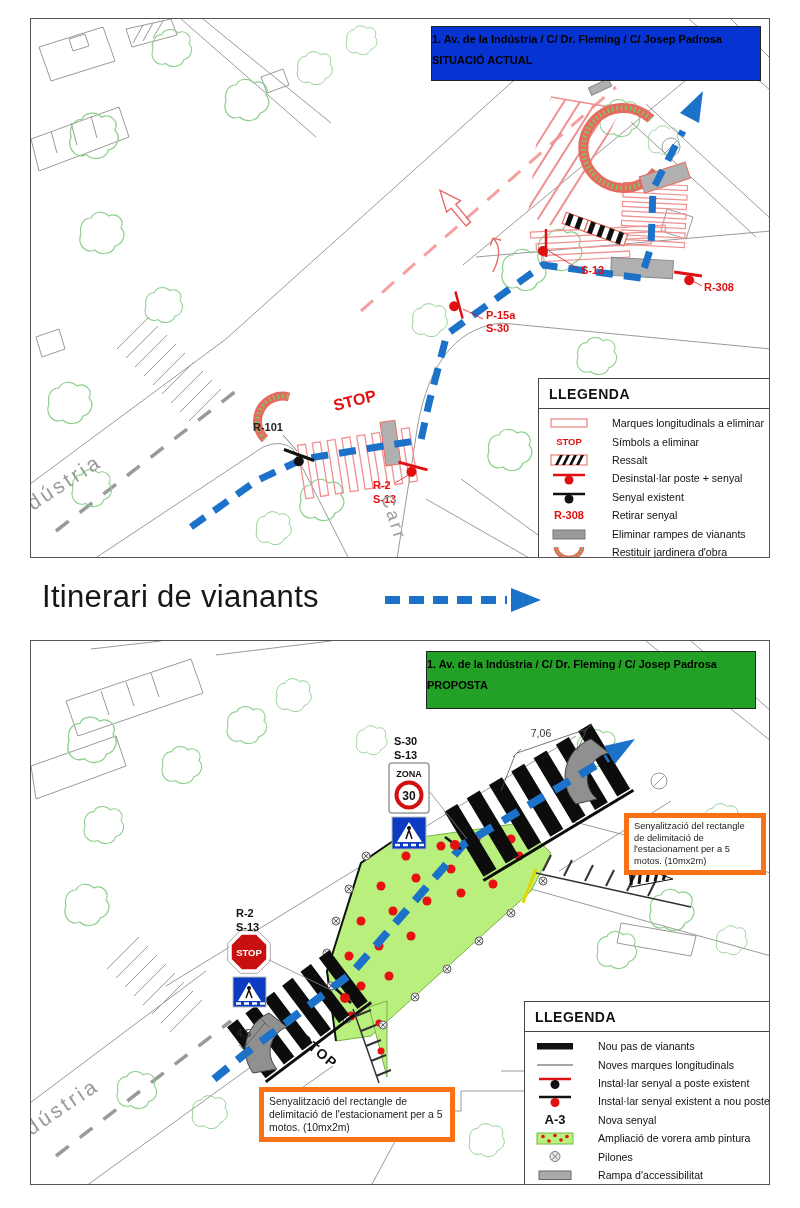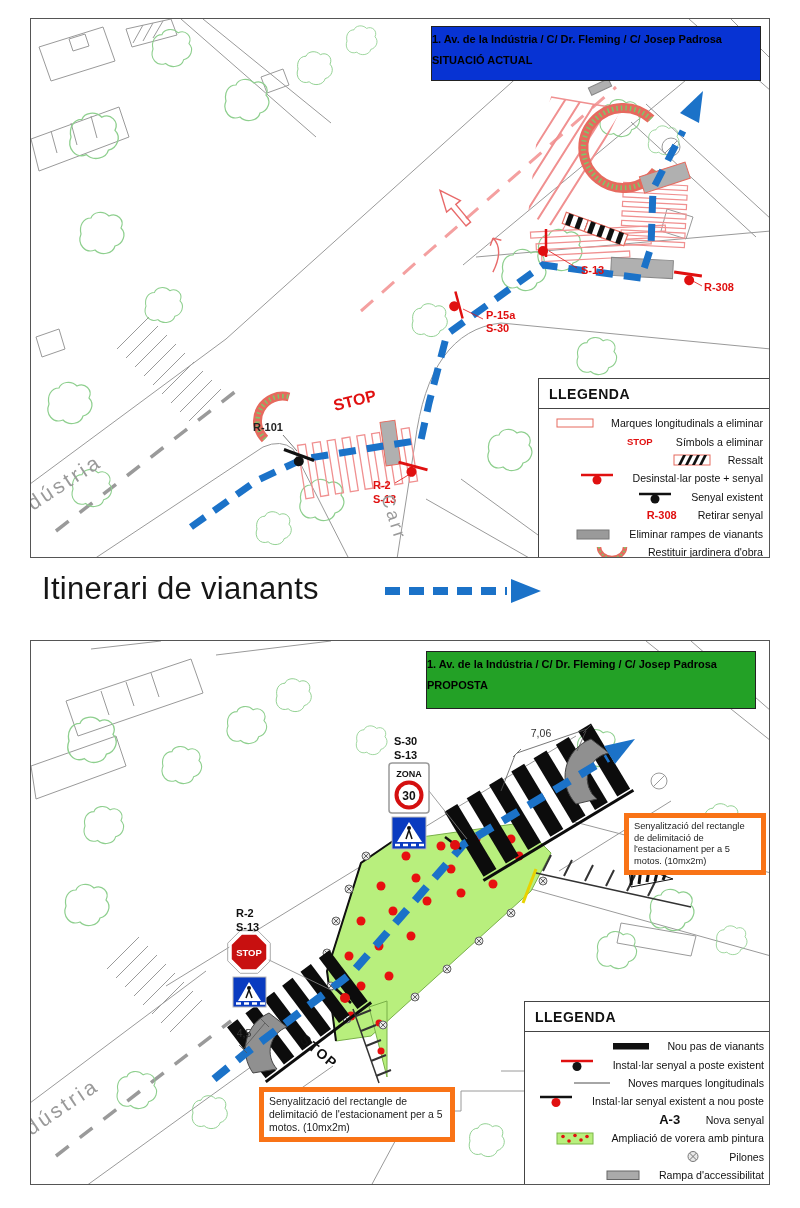--- a/index.html
+++ b/index.html
@@ -9,30 +9,30 @@
   #panel-proposta { left:30px; top:640px; width:740px; height:545px; }
   .map-svg { position:absolute; left:0; top:0; }
   .title-box { position:absolute; color:#000; text-align:left; font-weight:bold; font-size:11px; padding-top:2px; line-height:1.9; border:1px solid #222; z-index:5; }
   #title-actual { left:400px; top:7px; width:330px; height:55px; background:#0733d3; }
   #title-proposta { left:395px; top:10px; width:330px; height:58px; background:#23a126; }
   .legend-box { position:absolute; background:#fff; border:1px solid #444; color:#111; z-index:6; }
   #legend-actual { left:507px; top:359px; width:232px; }
   #legend-proposta { left:493px; top:360px; width:247px; }
   .legend-title { font-weight:bold; font-size:14px; padding:7px 10px 6px; border-bottom:1px solid #444; letter-spacing:.5px; }
   .legend-rows { padding:5px 6px 6px 8px; }
-  .legend-row { display:flex; align-items:center; gap:14px; height:18.4px;justify-content:flex-end; }
+  .legend-row { display:flex; align-items:center; gap:21px; height:18.4px; }
   .legend-icon { width:44px; min-width:44px; display:flex; justify-content:center; align-items:center; }
   .legend-label { font-size:10.6px; white-space:nowrap; }
   .sym-stop { color:#e01010; font-weight:bold; font-size:9.5px; }
   .sym-r308 { color:#e01010; font-weight:bold; font-size:11px; }
   .sym-a3 { color:#111; font-weight:bold; font-size:13px; }
   .note-box { position:absolute; background:#fff; border:5px solid #f97316; color:#222; padding:3px 5px; line-height:1.25; z-index:6; }
   #note-right { left:593px; top:172px; width:142px; font-size:9.3px; }
   #note-left { left:228px; top:446px; width:196px; font-size:10.4px; }
-  #caption-row { position:absolute; left:42px; top:571px; width:720px; height:52px; display:flex; align-items:flex-start; z-index:4; }
+  #caption-row { position:absolute; left:42px; top:571px; width:720px; height:52px; display:flex; align-items:center; z-index:4; }
   #caption-text { font-size:31px; color:#161616; letter-spacing:.3px; }
   #caption-arrow { margin-left:62px; margin-top:6px; }
 </style>
 </head>
 <body>
 
 <div class="panel" id="panel-actual">
 
   <svg class="map-svg" width="740" height="540" viewBox="0 0 740 540">
     <defs>
@@ -528,33 +528,33 @@
         <span class="legend-icon">
             <svg width="44" height="16">
               <rect x="4" y="5" width="36" height="6.5" fill="#111"></rect>
             </svg>
           </span>
         <span class="legend-label">Nou pas de vianants</span>
       </div>
       <div class="legend-row">
         <span class="legend-icon">
             <svg width="44" height="16">
+              <line x1="4" y1="8" x2="40" y2="8" stroke="#888" stroke-width="1.5"></line>
+            </svg>
+          </span>
+        <span class="legend-label">Noves marques longitudinals</span>
+      </div>
+      <div class="legend-row">
+        <span class="legend-icon">
+            <svg width="44" height="16">
               <line x1="6" y1="4" x2="38" y2="4" stroke="#e01010" stroke-width="2.5"></line>
               <circle cx="22" cy="9.5" r="4.5" fill="#111"></circle>
             </svg>
           </span>
         <span class="legend-label">Instal·lar senyal a poste existent</span>
-      </div>
-      <div class="legend-row">
-        <span class="legend-icon">
-            <svg width="44" height="16">
-              <line x1="4" y1="8" x2="40" y2="8" stroke="#888" stroke-width="1.5"></line>
-            </svg>
-          </span>
-        <span class="legend-label">Noves marques longitudinals</span>
       </div>
       <div class="legend-row">
         <span class="legend-icon">
             <svg width="44" height="16">
               <line x1="6" y1="4" x2="38" y2="4" stroke="#111" stroke-width="2.5"></line>
               <circle cx="22" cy="9.5" r="4.5" fill="#e01010"></circle>
             </svg>
           </span>
         <span class="legend-label">Instal·lar senyal existent a nou poste</span>
       </div>

